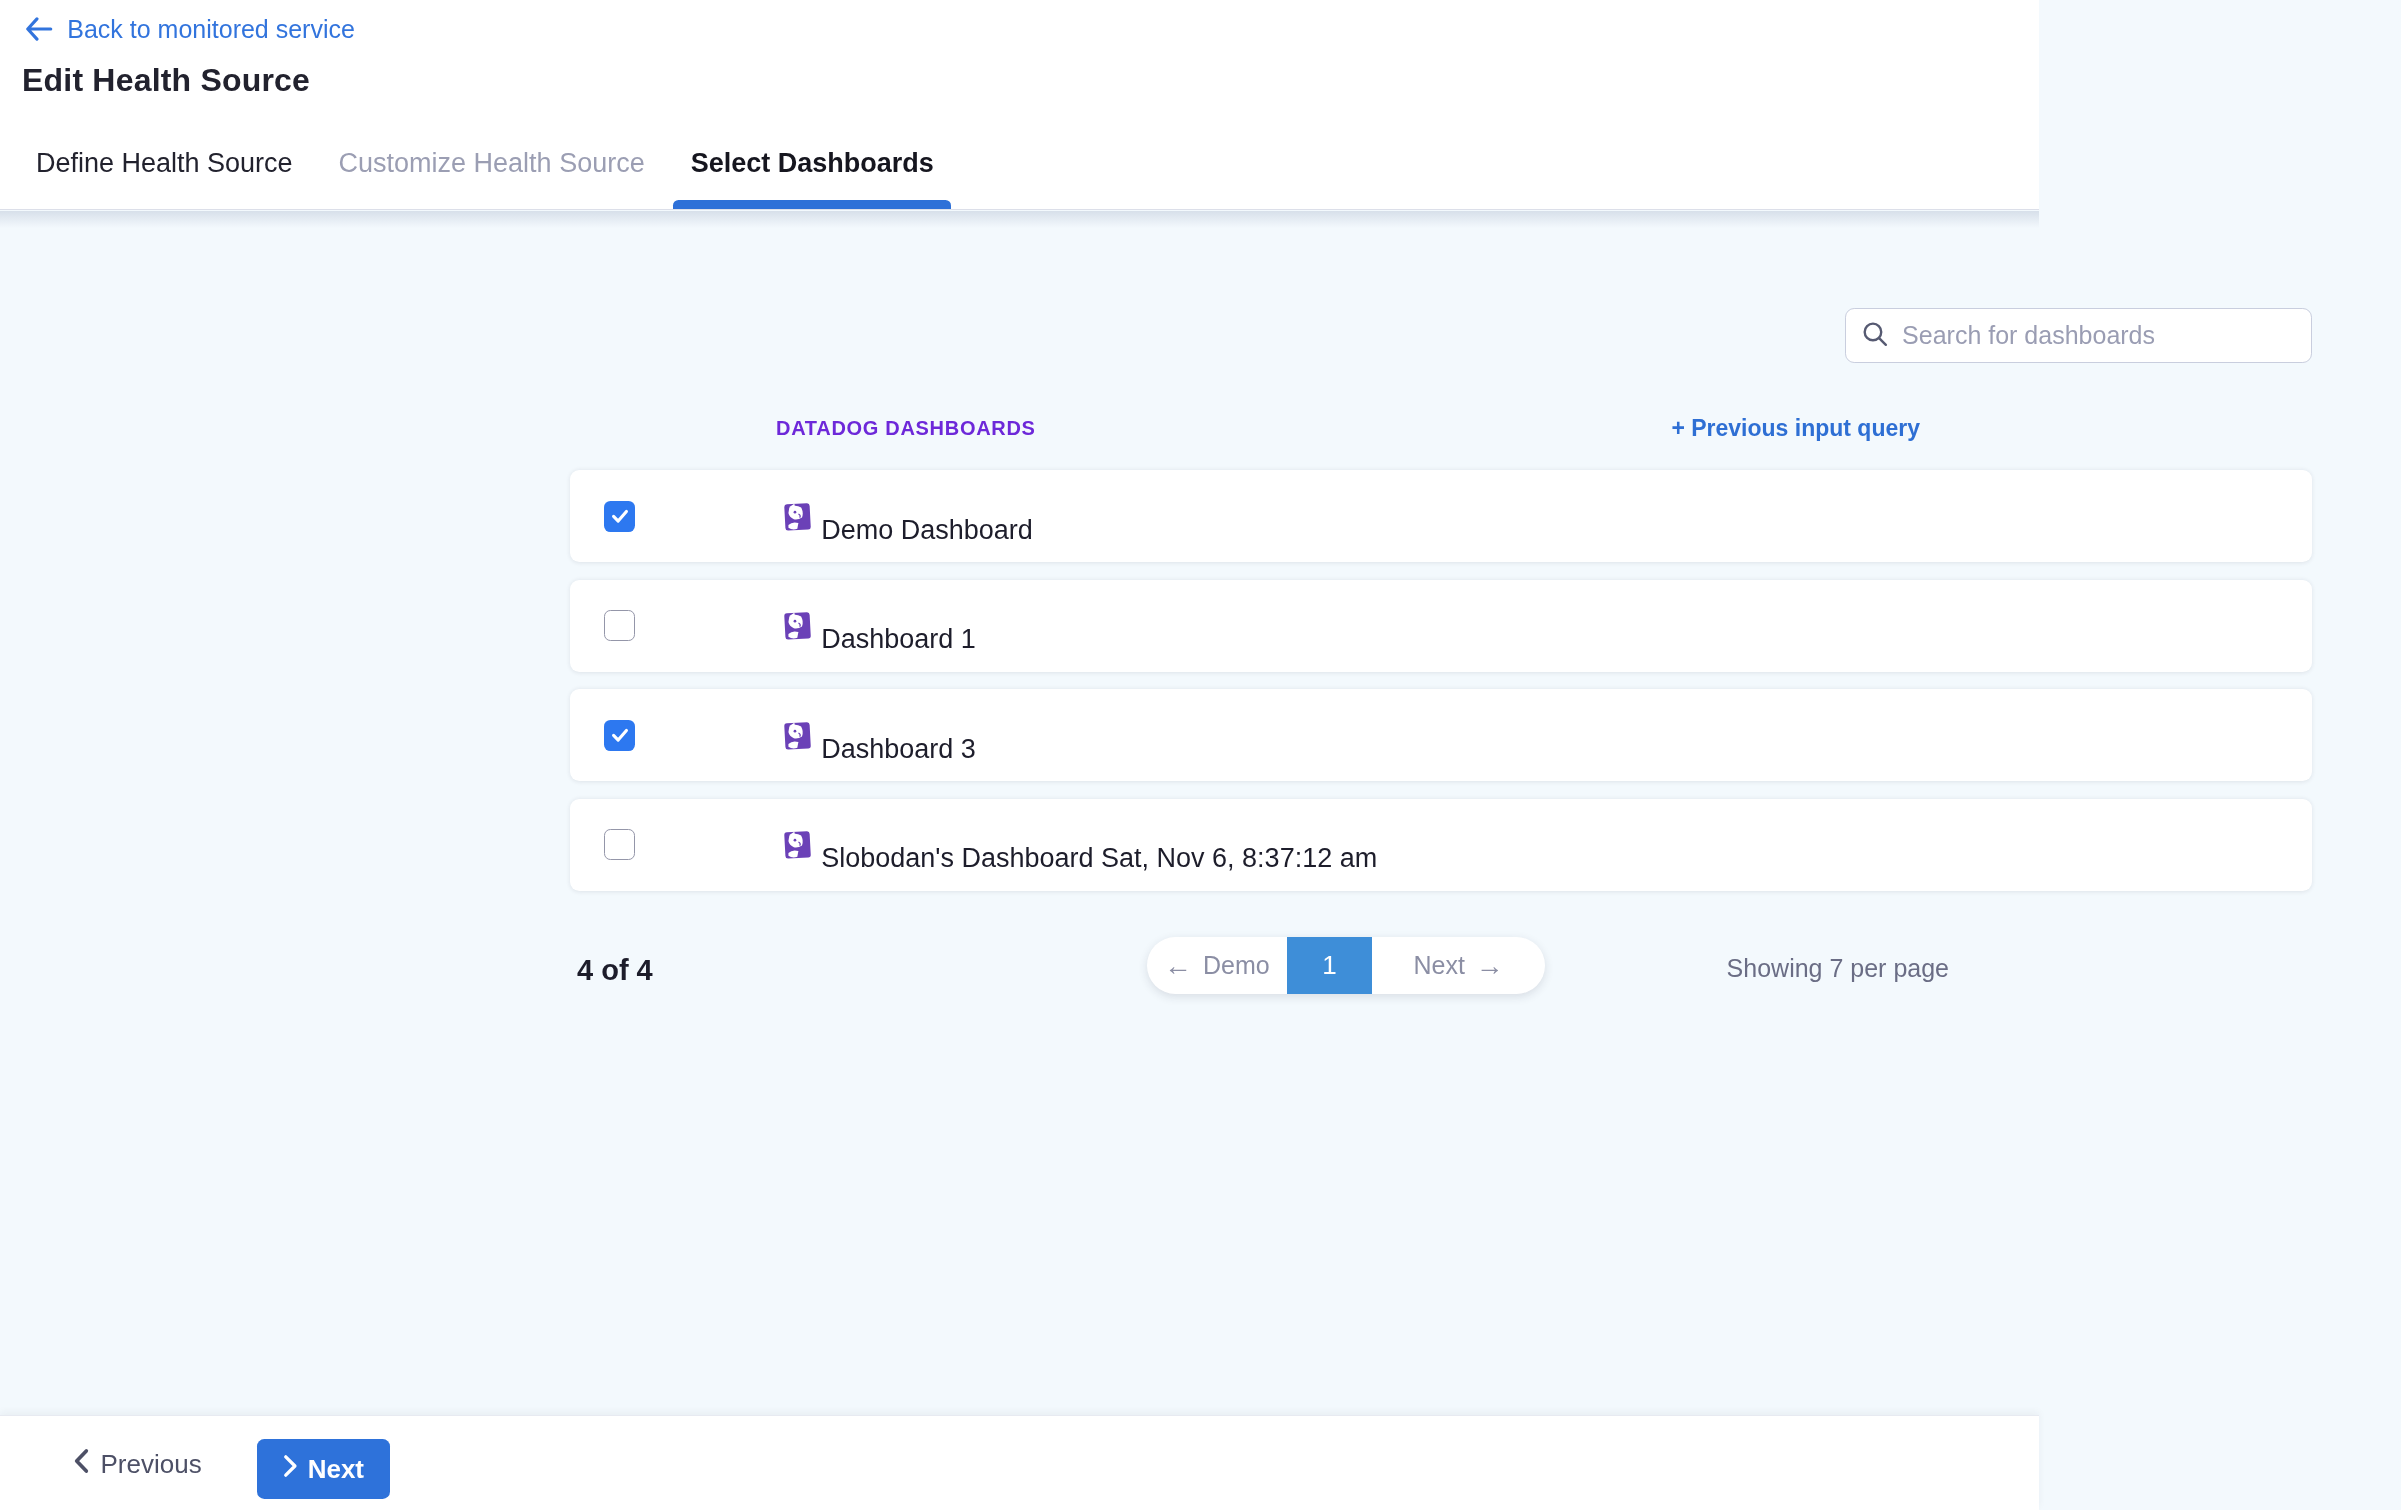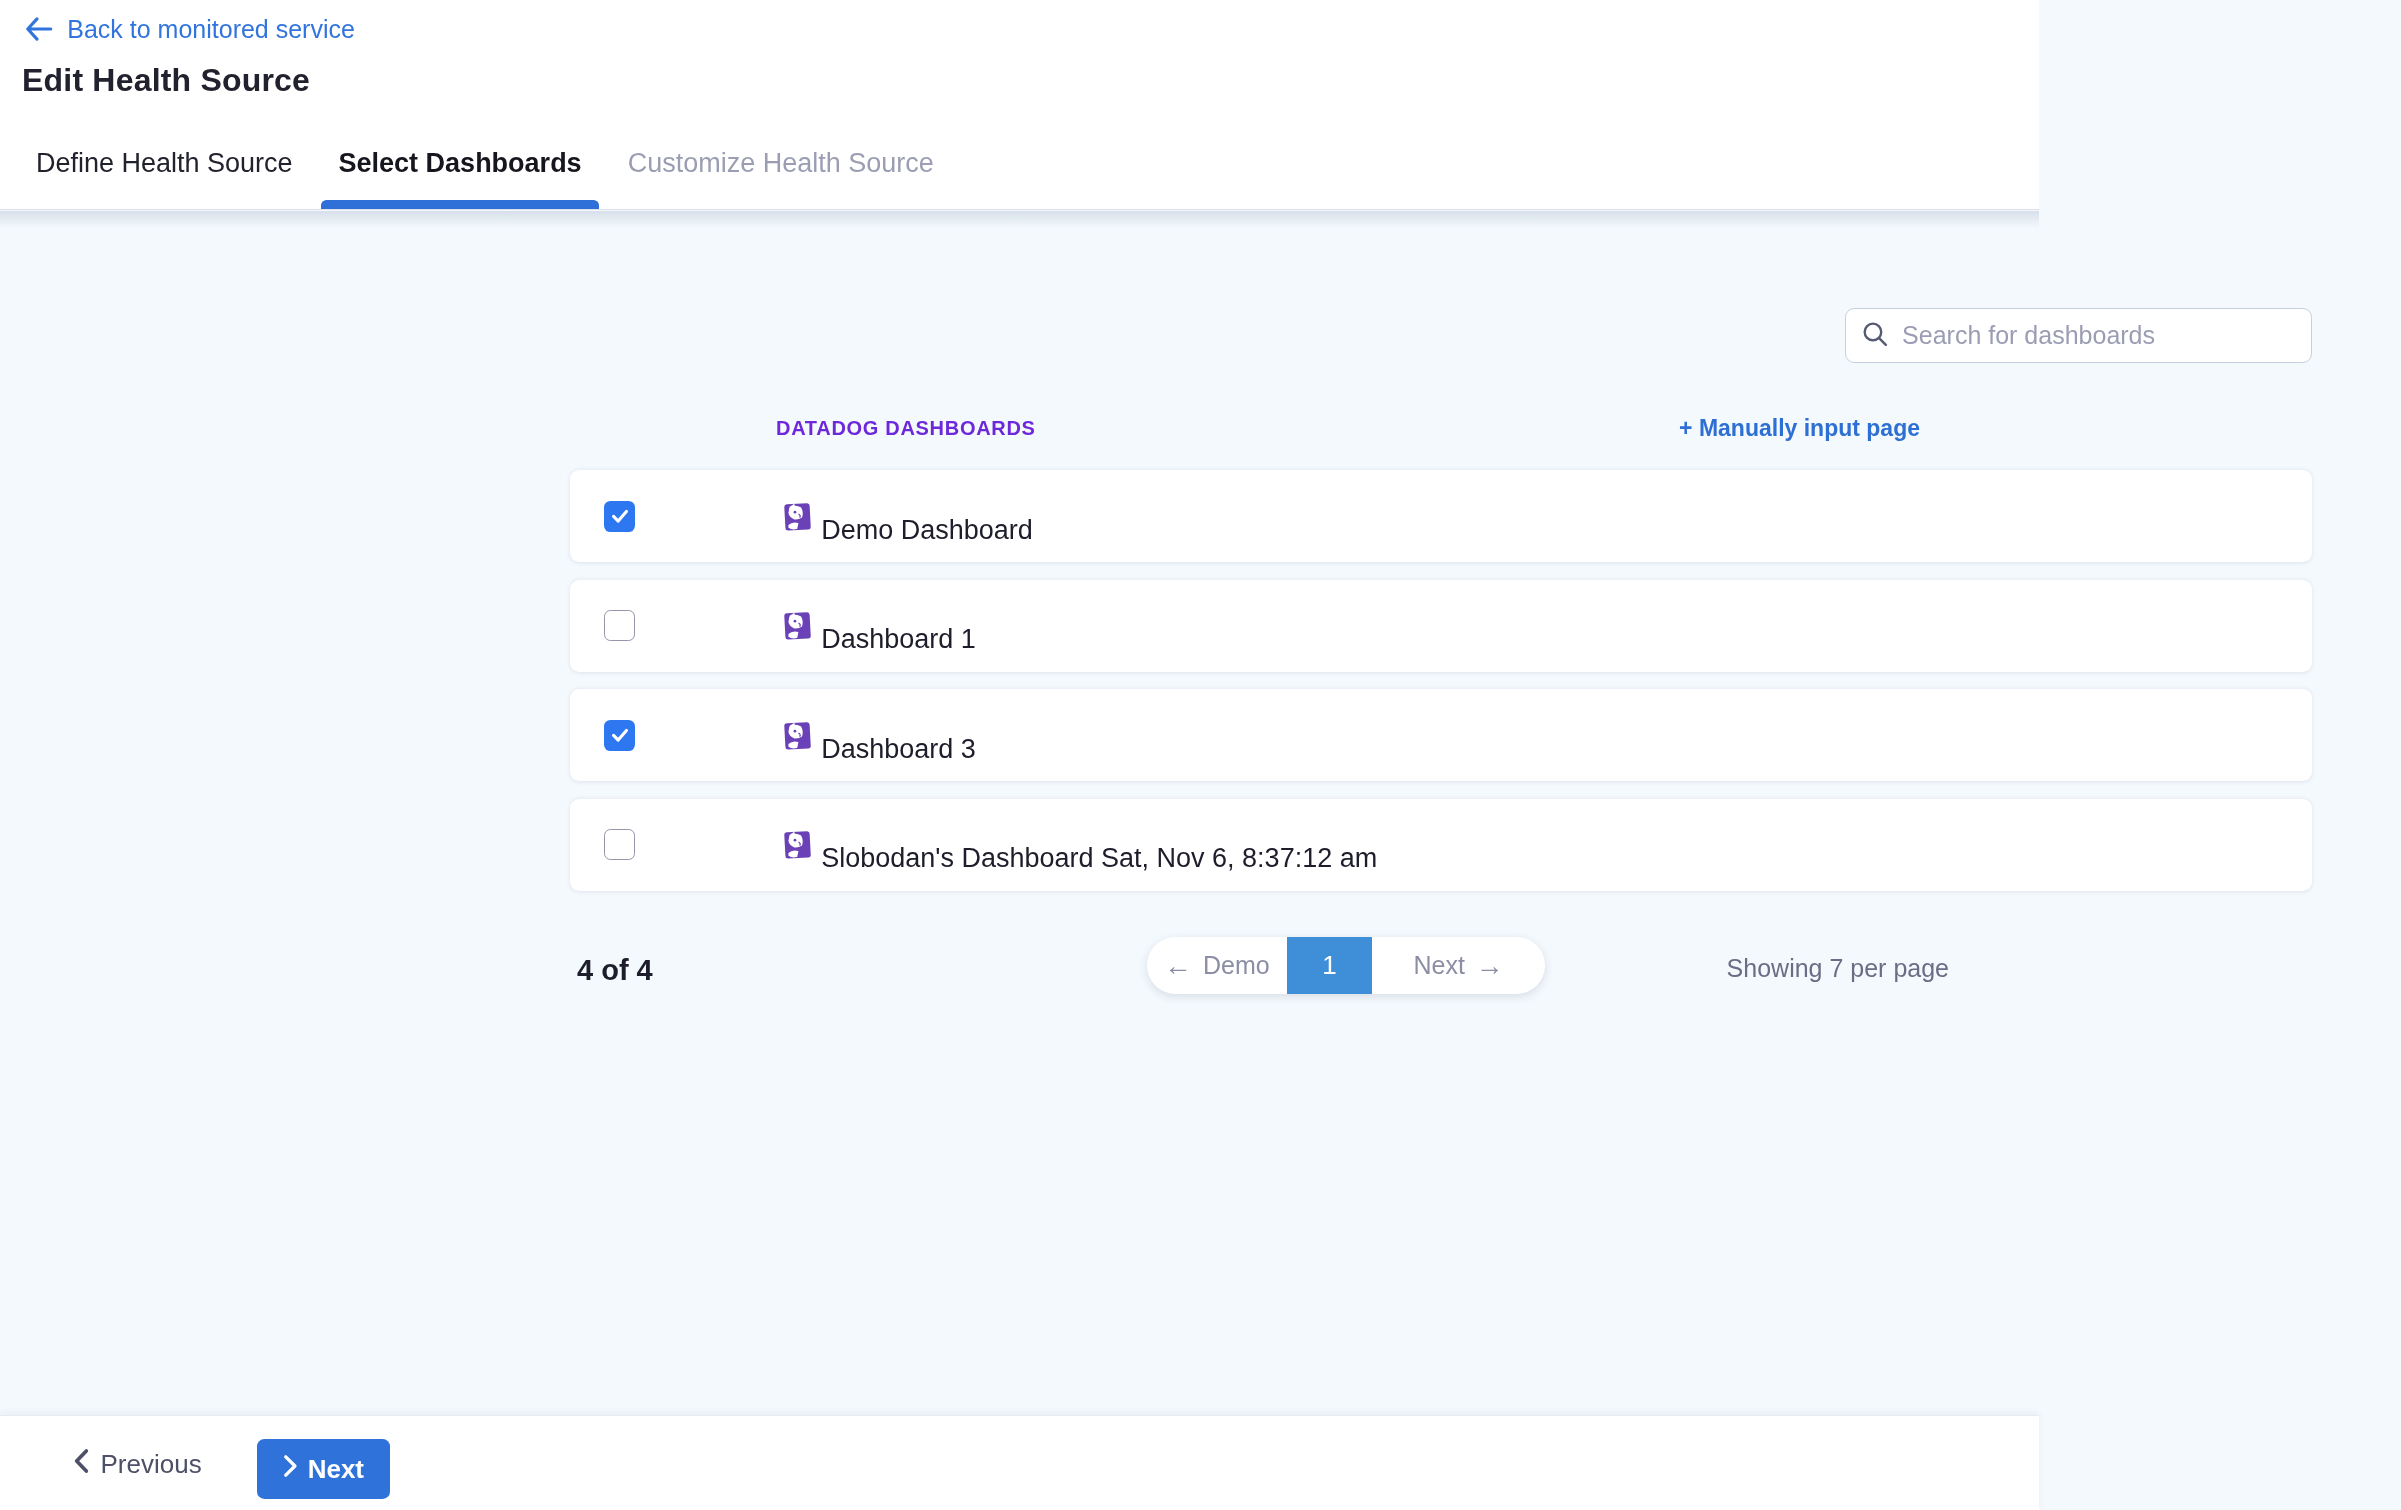--- a/index.html
+++ b/index.html
@@ -66,38 +66,38 @@
         <svg width="27.6" height="24" viewBox="0 0 30 26">
             <path d="M13 2 L3 13 L13 24 M3.5 13 H28" stroke="#3274dd" stroke-width="3.4" fill="none" stroke-linecap="round" stroke-linejoin="round"></path>
           </svg>
       </span>
       <span class="back-label">Back to monitored service</span>
     </div>
     <div class="page-title">Edit Health Source</div>
 
     <div class="tabs">
       <div class="tab">Define Health Source</div>
+      <div class="tab disabled">Customize Health Source</div>
       <div class="tab active">Select Dashboards</div>
-      <div class="tab disabled">Customize Health Source</div>
     </div>
   </div>
   <div class="header-shadow"></div>
 
   <div class="search-box">
     <span>
       <svg width="27.6" height="27.6" viewBox="0 0 30 30">
           <circle cx="13" cy="13" r="9" stroke="#565a72" stroke-width="2.6" fill="none"></circle>
           <path d="M20 20 L27 27" stroke="#565a72" stroke-width="2.6" stroke-linecap="round"></path>
         </svg>
     </span>
     <input type="text" placeholder="Search for dashboards" style="">
   </div>
 
   <div class="col-header">DATADOG DASHBOARDS</div>
-  <div class="manual-query">+ Manually input page</div>
+  <div class="manual-query">+ Previous input query</div>
 
   <div class="cards">
     <div class="card">
       <span class="checkbox checked">
         <svg width="22" height="22" viewBox="0 0 24 24">
             <path d="M5 12.5 L10 17.5 L19 7" stroke="#fff" stroke-width="3.4" fill="none" stroke-linecap="round" stroke-linejoin="round"></path>
           </svg>
       </span>
       <span class="dd-icon">
         <svg width="29" height="31" viewBox="0 0 32 34">

